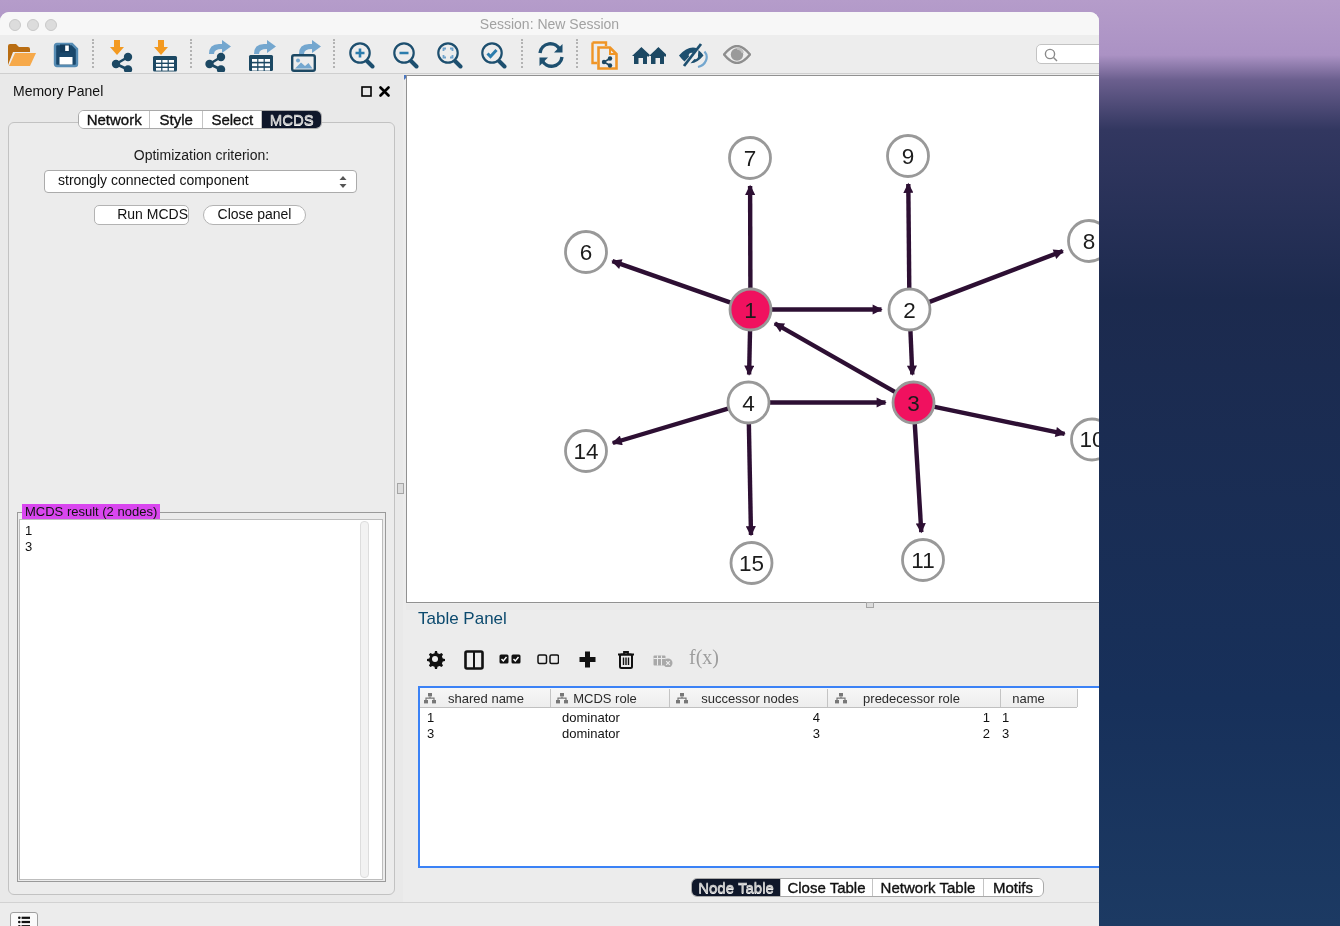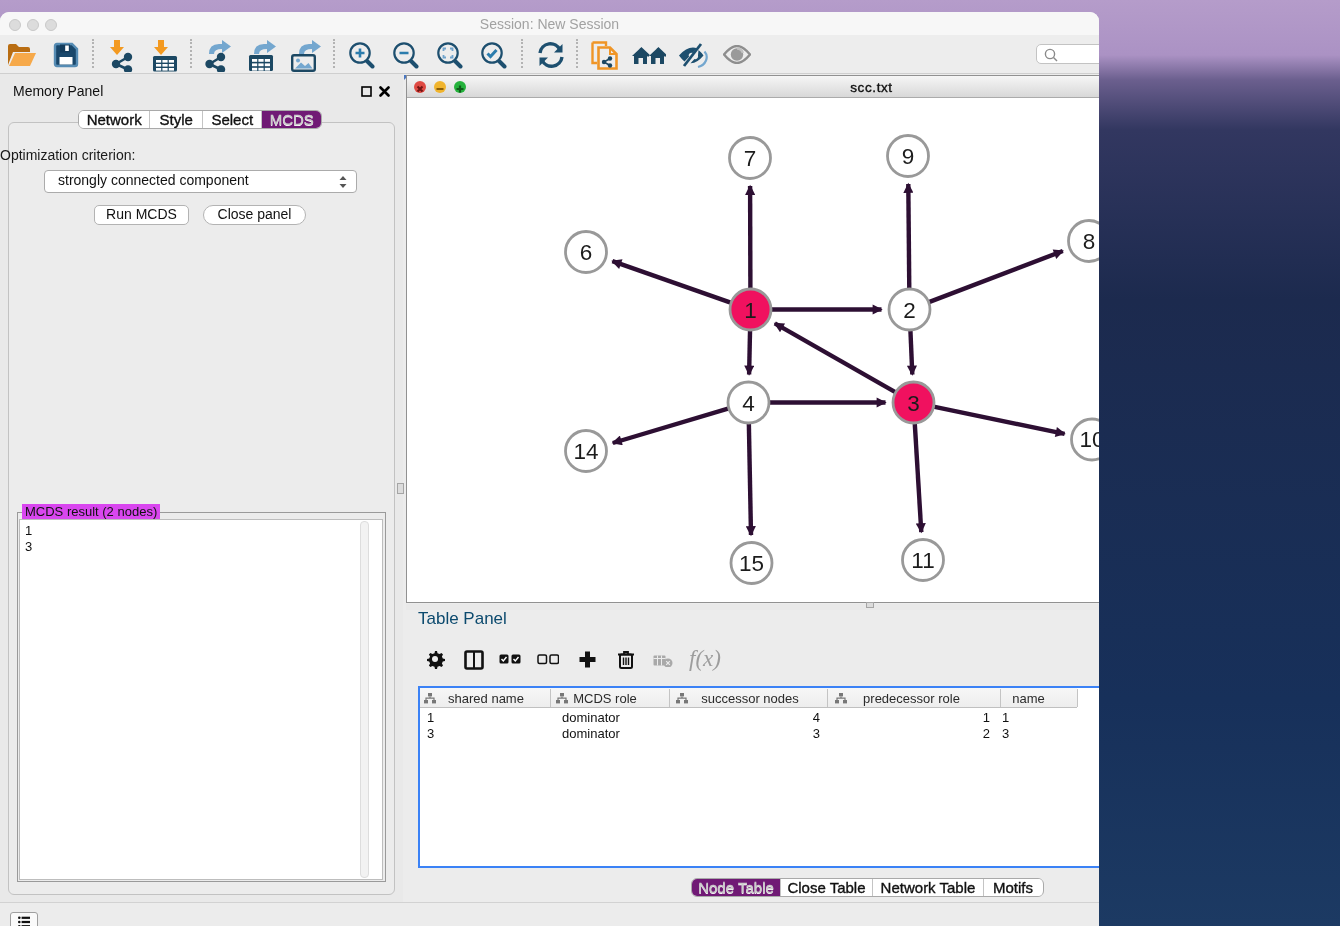--- a/index.html
+++ b/index.html
@@ -15,21 +15,21 @@
 .sep{position:absolute;top:4px;height:29px;width:0;border-left:2px dotted #b3b3b3}
 .ticon{position:absolute}
 #search{position:absolute;left:1036px;top:9px;width:293px;height:20px;background:#fff;border:1px solid #c3c3c3;border-radius:5px}
 
 #cpanel{position:absolute;left:0;top:62px;width:403px;height:828px;background:#e9e9e9}
 #cphead{position:absolute;left:13px;top:9px;font-size:14px;color:#111}
 .panebox{position:absolute;background:#ececec;border:1px solid #c2c2c2;border-radius:6px}
 .tabstrip{position:absolute;display:flex;height:19px;border:1px solid #a9a9a9;border-radius:6px;overflow:hidden;background:#fff}
 .tab{font-size:15px;color:#111;-webkit-text-stroke:0.35px #111;text-align:center;line-height:17px;background:#fff;border-right:1px solid #c4c4c4}
 .tab:last-child{border-right:none}
-.tab.dis{background:#701a75;color:#ccc;-webkit-text-stroke:0.35px #ccc;text-shadow:0 1px 0 #fff}
+.tab.dis{background:#0f172a;color:#ccc;-webkit-text-stroke:0.35px #ccc;text-shadow:0 1px 0 #fff}
 
 #netwin{position:absolute;left:406px;top:63px;width:931px;height:528px;border:1px solid #919191;background:#fff}
 #nettitle{position:absolute;left:0;top:0;width:100%;height:22px;background:linear-gradient(#f6f6f6,#d8d8d8);border-bottom:1px solid #ababab}
 .mtl{position:absolute;top:5px;width:12px;height:12px;border-radius:50%}
 #netname{position:absolute;top:4px;width:100%;text-align:center;font-size:13.5px;color:#111;-webkit-text-stroke:0.4px #111;letter-spacing:0.6px}
 
 #tpanel{position:absolute;left:406px;top:598px;width:931px;height:292px;background:#ececec}
 #tphead{position:absolute;left:12px;top:-1px;font-size:17px;color:#0c4a6e}
 #tbl{position:absolute;left:12px;top:76px;width:911px;height:182px;background:#fff;border:2px solid #3b82f6}
 
@@ -177,49 +177,37 @@
     <svg class="abs" style="left:379px;top:12px" width="11" height="11" viewBox="0 0 11 11">
         <path d="M1.5 1.5 L9.5 9.5 M9.5 1.5 L1.5 9.5" stroke="#000" stroke-width="2.6" stroke-linecap="round"></path>
       </svg>
     <div class="panebox" style="left:8px;top:48px;width:387px;height:773px"></div>
     <div class="tabstrip" style="left:78px;top:36px;width:244px">
       <div class="tab" style="width:72px">Network</div>
       <div class="tab" style="width:53px">Style</div>
       <div class="tab" style="width:60px">Select</div>
       <div class="tab dis" style="width:59px">MCDS</div>
     </div>
-    <div class="abs" style="left:0;top:73px;width:403px;text-align:left;font-size:14px;color:#1a1a1a">Optimization criterion:</div>
+    <div class="abs" style="left:0;top:73px;width:403px;text-align:center;font-size:14px;color:#1a1a1a">Optimization criterion:</div>
     <div class="abs" style="left:44px;top:96px;width:313px;height:23px;background:#fff;border:1px solid #ababab;border-radius:4px;font-size:14px;color:#111;line-height:19px;padding-left:13px">strongly connected component
       <svg class="abs" style="right:8px;top:3px" width="10" height="16" viewBox="0 0 10 16">
           <path d="M1.5 6 L5 2 L8.5 6 Z M1.5 10 L5 14 L8.5 10 Z" fill="#555"></path>
         </svg>
     </div>
-    <div class="abs" style="left:94px;top:131px;width:95px;height:20px;background:#fff;border:1px solid #b3b3b3;border-radius:5px;text-align:center;font-size:14px;color:#111;line-height:17px">Run MCDS</div>
+    <div class="abs" style="left:94px;top:131px;width:95px;height:20px;background:#fff;border:1px solid #b3b3b3;border-radius:5px;text-align:right;font-size:14px;color:#111;line-height:17px">Run MCDS</div>
     <div class="abs" style="left:203px;top:131px;width:103px;height:20px;background:#fff;border:1px solid #b3b3b3;border-radius:10px;text-align:center;font-size:14px;color:#111;line-height:17px">Close panel</div>
     <div class="abs" style="left:17px;top:438px;width:369px;height:370px;border:1px solid #9a9a9a"></div>
     <div class="abs" style="left:22px;top:430px;background:#d946ef;padding:0 3px;font-size:13px;color:#111">MCDS result (2 nodes)</div>
     <div class="abs" style="left:19px;top:445px;width:364px;height:361px;background:#fff;border:1px solid #bdbdbd;font-size:13px;color:#111;padding:3px 0 0 5px;line-height:16px">1<br>3</div>
     <div class="abs" style="left:360px;top:447px;width:9px;height:357px;background:#f2f2f2;border:1px solid #ddd;border-radius:4px"></div>
   </div>
   <svg class="abs" style="left:404px;top:63px" width="5" height="5" viewBox="0 0 5 5">
       <path d="M0 0 L5 0 L0 5 Z" fill="#4a77c0"></path>
     </svg>
   <div id="netwin">
-    <div id="nettitle">
-      <div class="mtl" style="left:7px;background:#df4a43"><svg width="12" height="12" viewBox="0 0 12 12">
-            <path d="M3.5 3.5 L8.5 8.5 M8.5 3.5 L3.5 8.5" stroke="#711513" stroke-width="2"></path>
-          </svg></div>
-      <div class="mtl" style="left:27px;background:#f0b42e"><svg width="12" height="12" viewBox="0 0 12 12">
-            <path d="M2.5 6 L9.5 6" stroke="#8a5d07" stroke-width="2.2"></path>
-          </svg></div>
-      <div class="mtl" style="left:47px;background:#25b23c"><svg width="12" height="12" viewBox="0 0 12 12">
-            <path d="M2.5 6 L9.5 6 M6 2.5 L6 9.5" stroke="#0e5c1a" stroke-width="2.2"></path>
-          </svg></div>
-      <div id="netname">scc.txt</div>
-    </div>
     <svg class="abs" style="left:0;top:23px" width="929" height="503" viewBox="0 0 929 503">
       <defs>
           <marker id="ah" viewBox="0 0 10 10" refX="8.8" refY="5" markerWidth="3.75" markerHeight="2.3" orient="auto-start-reverse">
             <path d="M0 0 L10 5 L0 10 z" fill="#2d0f33"></path>
           </marker>
         </defs>
       <g stroke="#2d0f33" stroke-width="4.4" marker-end="url(#ah)">
         <line x1="343.4" y1="192.5" x2="343.1" y2="87.0"></line>
         <line x1="326.5" y1="204.6" x2="205.4" y2="162.2"></line>
         <line x1="361.5" y1="210.5" x2="474.5" y2="210.5"></line>
@@ -300,21 +288,21 @@
         <rect x="3" y="4.5" width="12" height="13.5" rx="1.5" fill="none" stroke="#111" stroke-width="2"></rect>
         <path d="M1 4.5 L17 4.5 M7 4 L7 2 L11 2 L11 4" stroke="#111" stroke-width="1.8" fill="none"></path>
         <path d="M6.5 7.5 L6.5 15 M9 7.5 L9 15 M11.5 7.5 L11.5 15" stroke="#111" stroke-width="1.4"></path>
       </svg>
     <svg class="abs" style="left:247px;top:45px" width="20" height="12" viewBox="0 0 20 12">
         <rect x="0.5" y="0.5" width="12" height="10" rx="1" fill="#a9a9a9"></rect>
         <path d="M0.5 3.5 L12.5 3.5 M4.5 0.5 L4.5 10.5 M8.5 0.5 L8.5 10.5" stroke="#ececec" stroke-width="1"></path>
         <circle cx="15" cy="8" r="4.5" fill="#a9a9a9"></circle>
         <path d="M13.2 6.2 L16.8 9.8 M16.8 6.2 L13.2 9.8" stroke="#ececec" stroke-width="1.2"></path>
       </svg>
-    <div class="abs" style="left:283px;top:36px;font-family:'Liberation Serif',serif;font-style:italic;font-size:23px;color:#9d9d9d">f(x)</div>
+    <div class="abs" style="left:283px;top:36px;font-family:'Liberation Serif',serif;font-size:20px;color:#9d9d9d">f(x)</div>
     <div id="tbl">
       <div class="abs" style="left:0;top:0;width:657px;height:20px;background:linear-gradient(#f7f7f7,#ededed);border-bottom:1px solid #c0c0c0"></div>
       <div class="abs" style="left:130px;top:1px;width:1px;height:18px;background:#c4c4c4"></div>
       <div class="abs" style="left:249px;top:1px;width:1px;height:18px;background:#c4c4c4"></div>
       <div class="abs" style="left:407px;top:1px;width:1px;height:18px;background:#c4c4c4"></div>
       <div class="abs" style="left:580px;top:1px;width:1px;height:18px;background:#c4c4c4"></div>
       <div class="abs" style="left:657px;top:1px;width:1px;height:18px;background:#c4c4c4"></div>
       <svg class="abs hier" style="left:4px;top:5px" width="12" height="11" viewBox="0 0 12 11">
           <rect x="4" y="0" width="4" height="3.4" fill="#777"></rect>
           <rect x="0" y="7" width="4" height="3.4" fill="#777"></rect>

